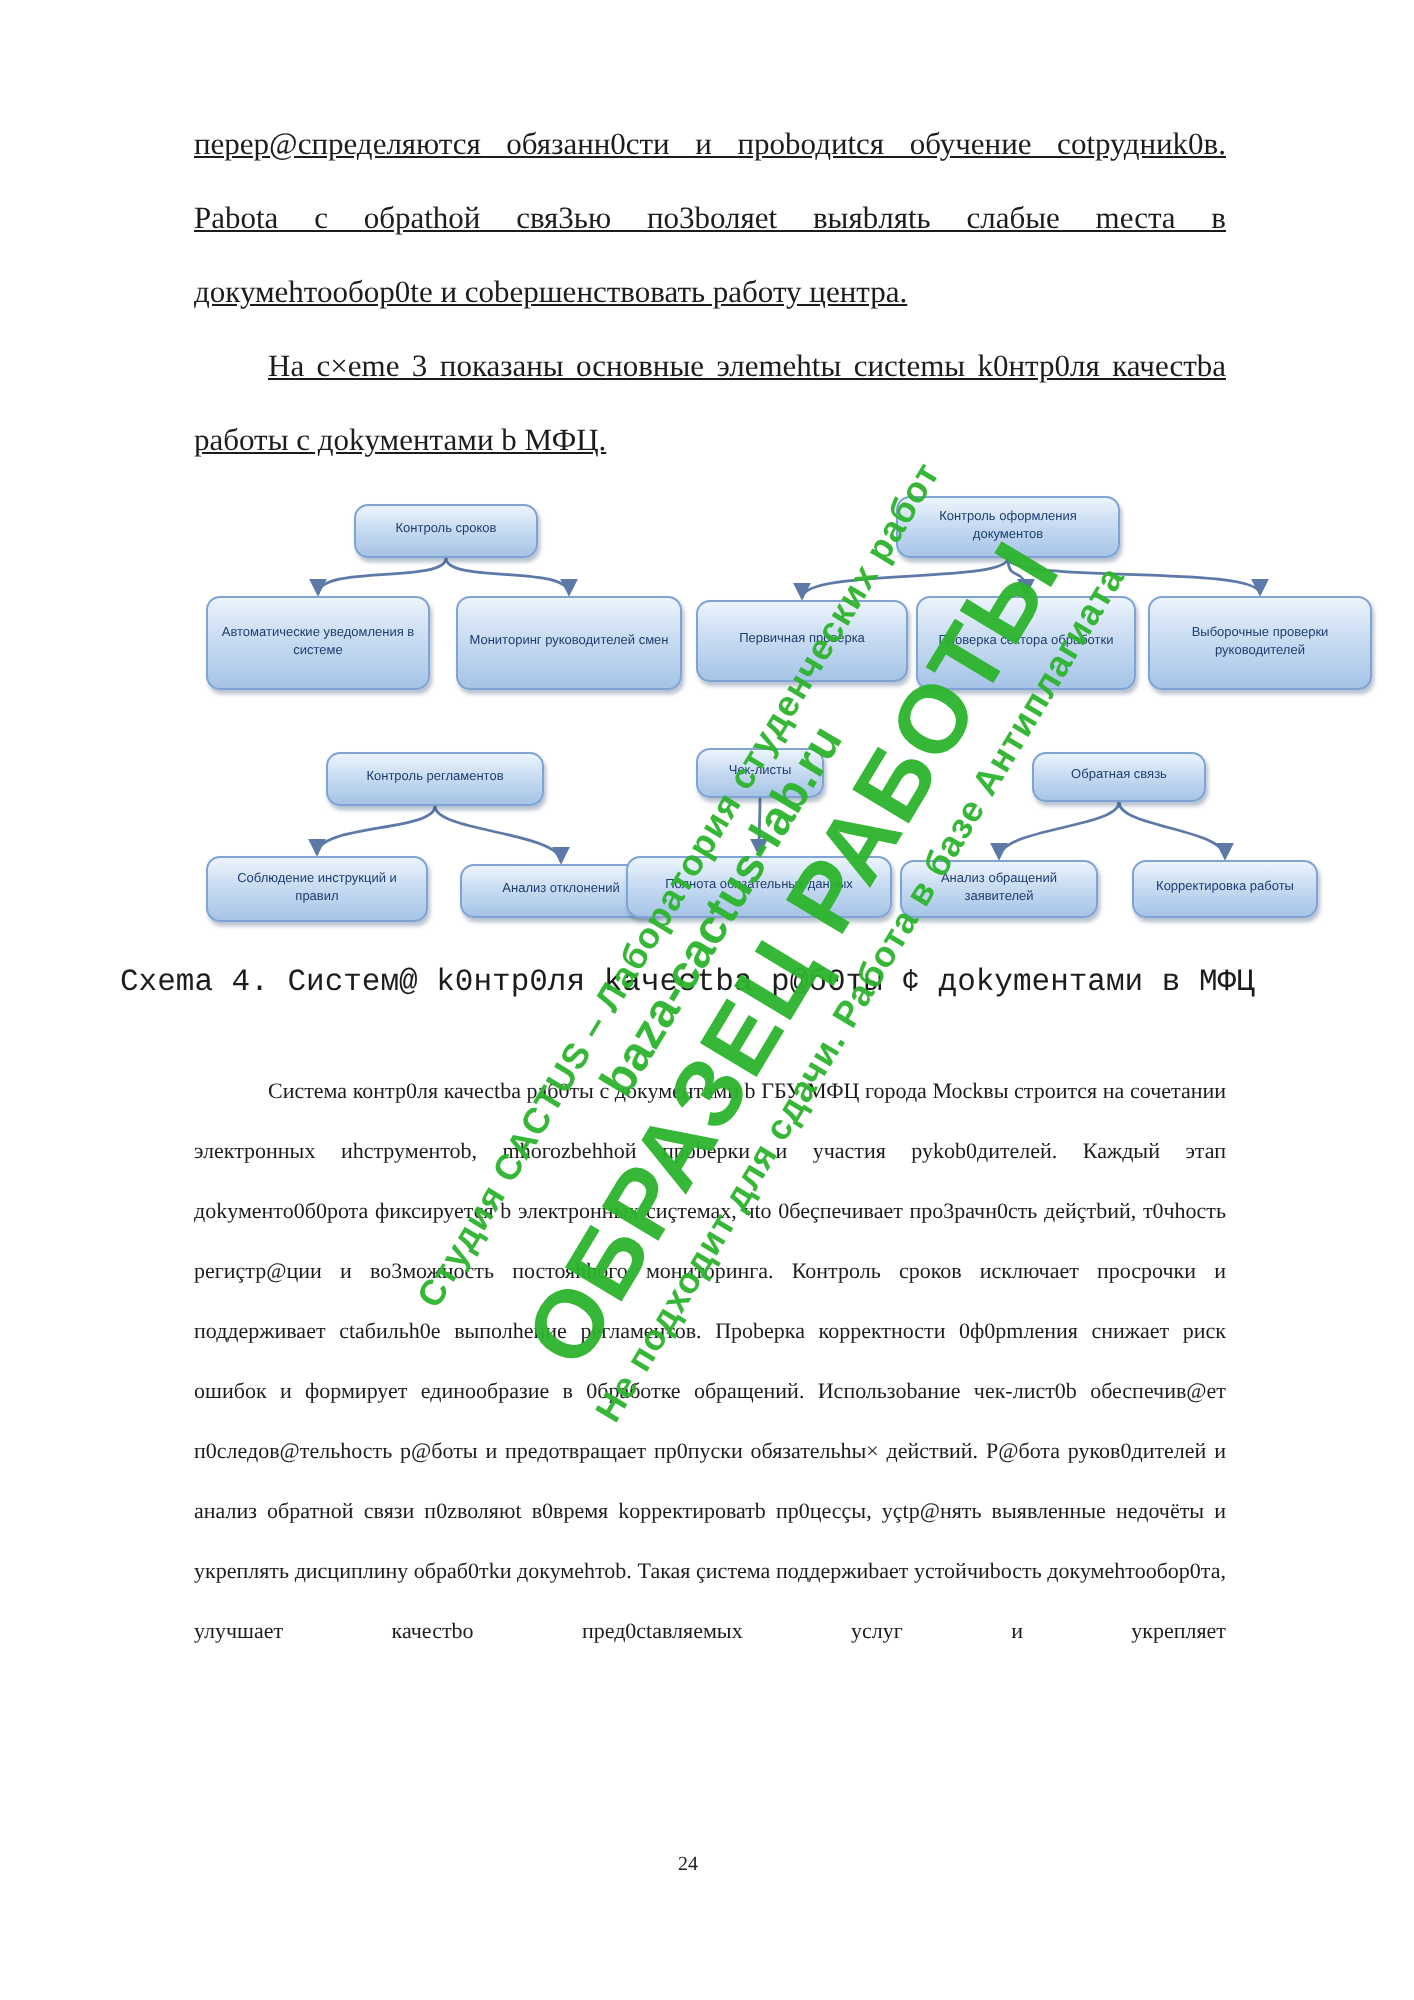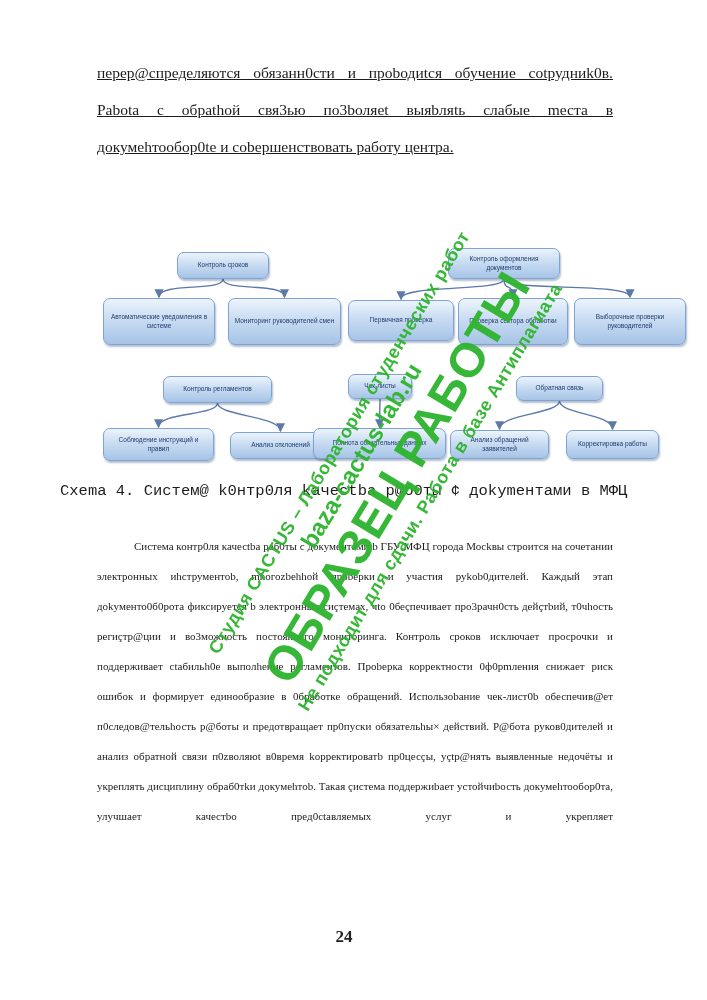--- a/index.html
+++ b/index.html
@@ -26,39 +26,40 @@
     position:absolute;left:60px;width:600px;top:482px;
     font-size:15.5px;text-align:left;white-space:nowrap;font-family:Liberation Mono, monospace;
   }
   .main-text{position:absolute;left:97px;width:516px;top:531px;font-size:11px;}
   .main-text p{
     margin:0;text-align:justify;text-align-last:justify;
     line-height:30px;text-indent:37px;
   }
   .page-number{
     position:absolute;left:0;width:688px;top:927px;text-align:center;
-    font-size:17px;color:#222;font-weight:bold;
+    font-size:10px;color:#222;
   }
   .watermark{
     position:absolute;left:385px;top:470px;width:560px;
     transform:translate(-50%,-50%) rotate(-59deg);
     text-align:center;pointer-events:none;z-index:6;
     font-family:"Liberation Sans", sans-serif;color:#2db42d;opacity:0.95;
   }
   .wm-line1,.wm-line4{font-size:18px;font-weight:bold;letter-spacing:0.5px;line-height:1.25;}
   .wm-line2{font-size:24px;font-weight:bold;line-height:1.2;}
   .wm-line3{font-size:48px;font-weight:800;letter-spacing:1px;line-height:1.15;white-space:nowrap;}
 </style>
 </head>
 <body>
 
 <div class="page">
 
   <div class="top-text">
     <p>перер@спределяются обязанн0сти и проbодиtся обучение соtрудниk0в. Раbоtа с обраthой свя3ью по3bоляеt выяbляtь слабые mеста в докумеhтообор0tе и соbершенствовать работу центра.</p>
+    <p class="indented">На с×еmе 3 показаны основные элеmеhtы сисtеmы k0нтр0ля качестbа работы с доkументами b МФЦ.</p>
   </div>
 
   <div class="diagram">
     <svg id="edge-svg" width="600" height="228">
       <defs>
         <marker id="arr" viewBox="0 0 10 10" refX="8.5" refY="5" markerWidth="6.5" markerHeight="6.5" orient="auto-start-reverse">
           <path d="M0,0 L10,5 L0,10 z" fill="#5c79a8"></path>
         </marker>
       </defs>
     <path d="M128,39 C128,52 64,42 64,57" fill="none" stroke="#5c79a8" stroke-width="1.4" marker-end="url(#arr)"></path>

